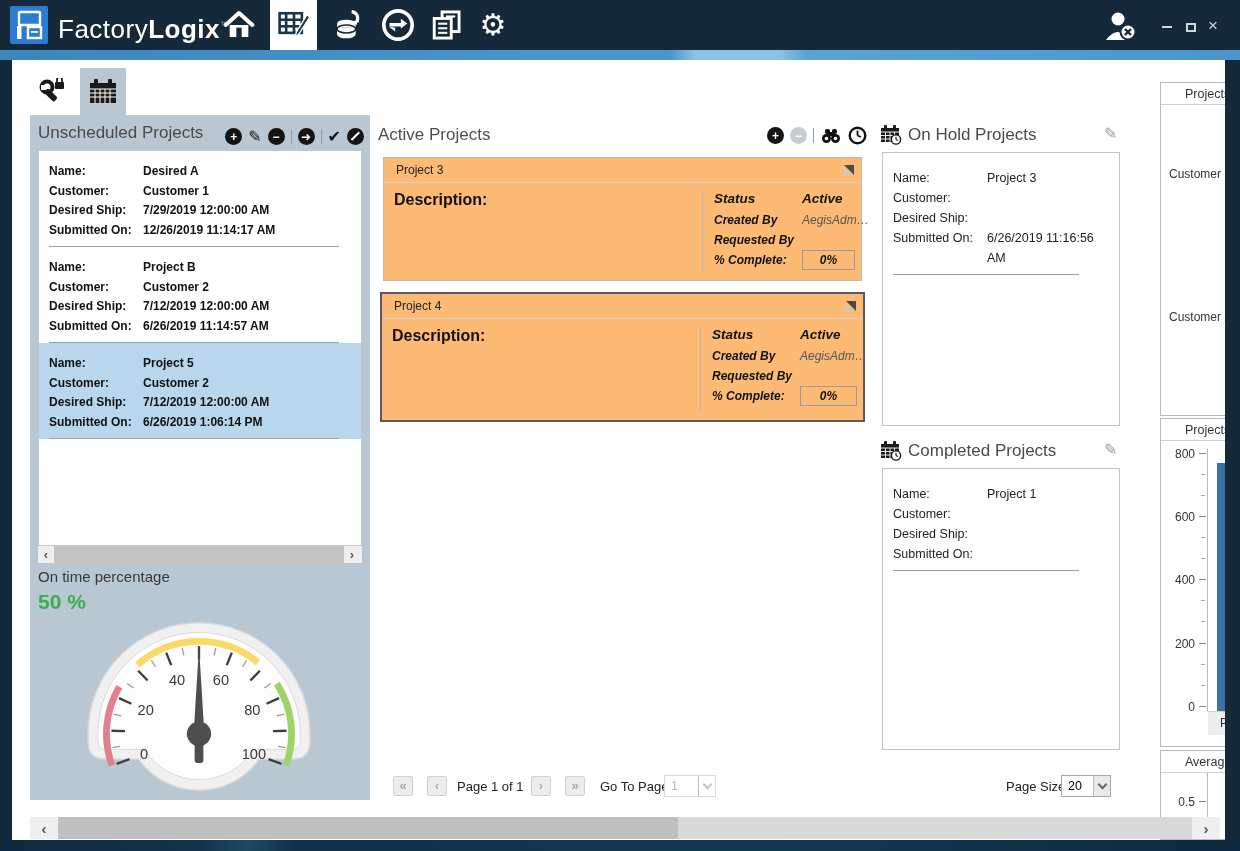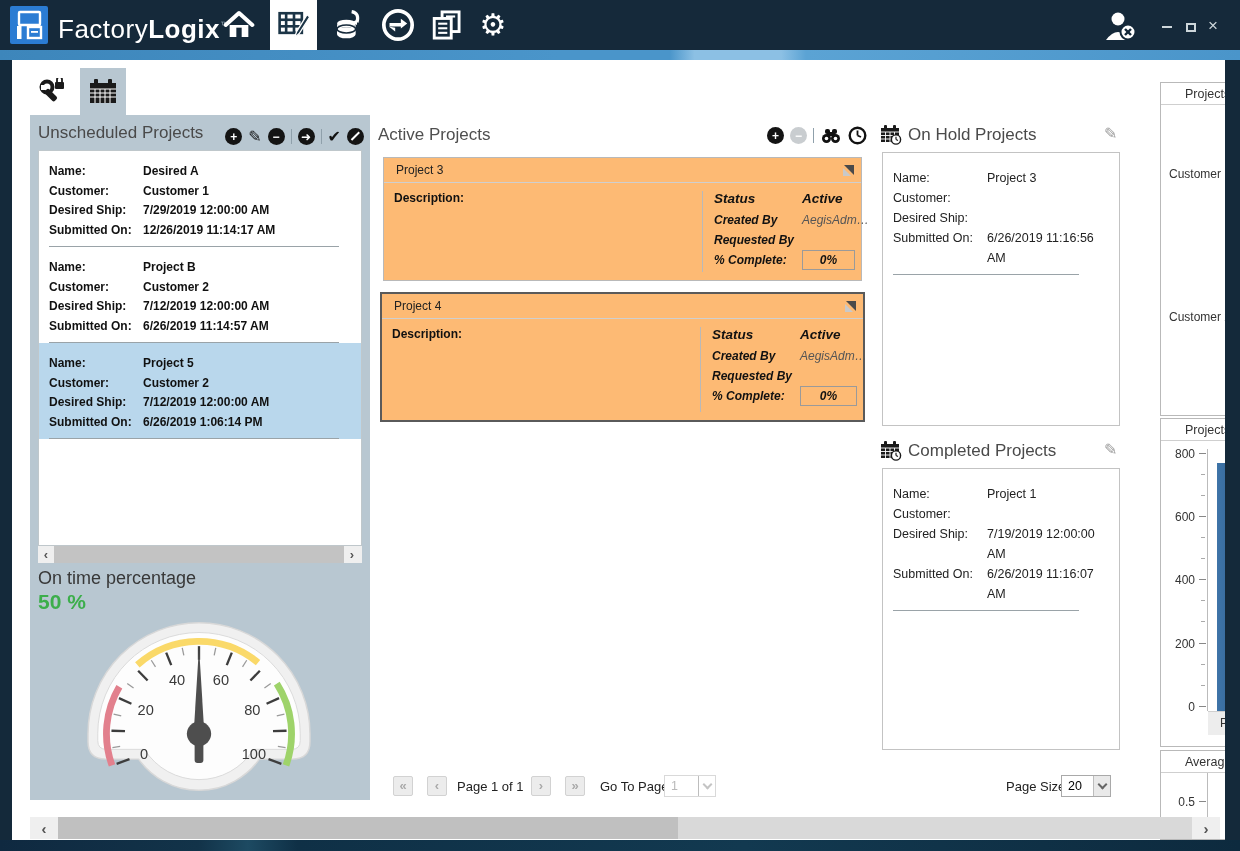--- a/index.html
+++ b/index.html
@@ -52,31 +52,31 @@
   .proj-entry.sel{background:#b9d7ec;}
   .prow{display:flex;line-height:19.5px;font-size:12px;font-weight:700;color:#111;}
   .plabel{width:94px;flex:none;}
   .plain .prow{font-weight:400;color:#222;font-size:12.5px;line-height:20px;}
   .plain.proj-entry::after{right:40px;}
 
   .hscroll{position:absolute;height:17px;background:#efefef;display:flex;align-items:center;}
   .hs-arrow{width:16px;height:17px;display:flex;align-items:center;justify-content:center;color:#555;font-size:13px;font-weight:700;cursor:pointer;flex:none;}
   .hs-thumb{height:17px;background:#c3c3c3;cursor:pointer;}
 
-  .gauge-title{position:absolute;left:26px;top:508px;font-size:18px;color:#383838;}
+  .gauge-title{position:absolute;left:26px;top:508px;font-size:15px;color:#383838;}
   .gauge-value{position:absolute;left:26px;top:530px;font-size:21px;font-weight:700;}
   .gtick{font-size:15px;fill:#3a3a3a;}
 
   
   .mid-title{position:absolute;left:366px;top:65px;font-size:17px;color:#4f4f4f;}
   .card{position:absolute;background:#fdba74;border:1px solid #b9b9b9;}
   .card.sel{border:2px solid #5a5a5a;}
   .card-head{position:relative;height:25px;border-bottom:1px solid #cfcfcf;line-height:25px;padding-left:12px;font-size:12px;color:#222;}
   .card-body{position:relative;height:calc(100% - 25px);}
-  .desc-label{position:absolute;left:10px;top:8px;font-size:12px;font-weight:700;color:#111;}
+  .desc-label{position:absolute;left:10px;top:8px;font-size:16px;font-weight:700;color:#111;}
   .vsep{position:absolute;left:318px;top:8px;bottom:8px;width:1px;background:#b9b9b9;}
   .meta{position:absolute;left:330px;top:4px;right:6px;font-style:italic;}
   .mrow{display:flex;align-items:center;height:20px;font-size:12px;}
   .mrow.big{height:23px;font-size:13.5px;}
   .mlabel{width:88px;flex:none;font-weight:700;color:#111;}
   .mrow.big .mval{font-weight:700;color:#111;}
   .mval.dim{color:#555;}
   .pct-box{margin-left:0;width:62px;height:20px;border:1px solid #9a9a9a;text-align:center;line-height:19px;font-weight:700;font-size:12px;color:#111;}
 
   
@@ -514,25 +514,23 @@
         <div class="prow">
             <span class="plabel">Name:</span>
             <span>Project 1</span>
           </div>
         <div class="prow">
             <span class="plabel">Customer:</span>
             <span></span>
           </div>
         <div class="prow">
             <span class="plabel">Desired Ship:</span>
-            <span>7/19/2019 12:00:00 AM</span>
           </div>
         <div class="prow">
             <span class="plabel">Submitted On:</span>
-            <span>6/26/2019 11:16:07 AM</span>
           </div>
       </div>
     </div>
 
     <div class="fr-panel" style="top:22px;height:334px;">
       <div class="fr-head">Projects B</div>
       <div class="fr-body" style="height:310px;">
         <div class="abs" style="left:8px;top:62px;font-size:12px;color:#333;">Customer 1</div>
         <div class="abs" style="left:8px;top:205px;font-size:12px;color:#333;">Customer 2</div>
       </div>

